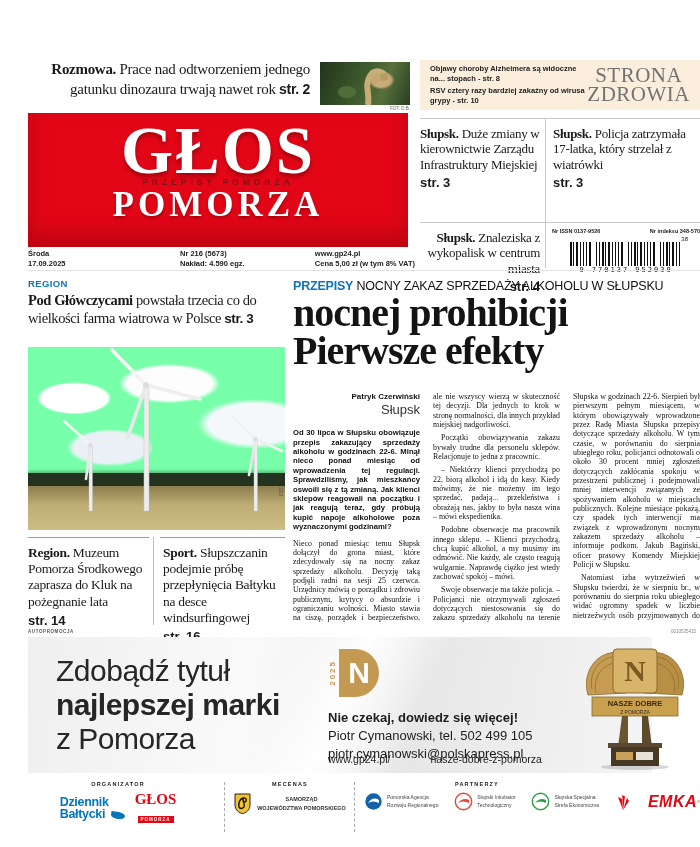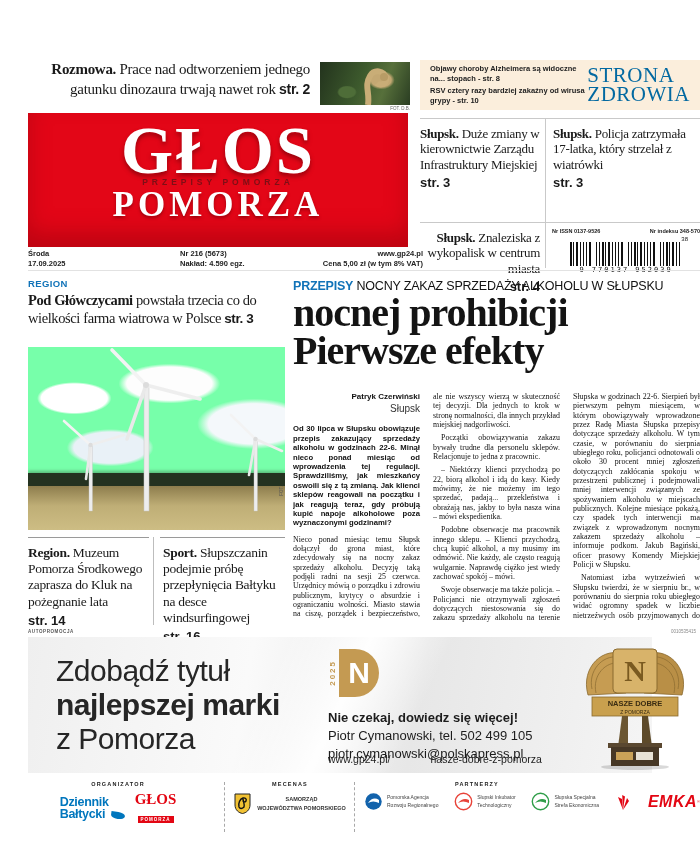--- a/index.html
+++ b/index.html
@@ -14,35 +14,35 @@
   .rozmowa .pg { font-family:"Liberation Sans",sans-serif; font-weight:700; font-size:14px; }
   .dino { left:320px; top:62px; width:90px; height:43px;
           background: radial-gradient(26px 18px at 68% 42%, #c4a873 0 38%, rgba(0,0,0,0) 52%),
                       radial-gradient(18px 12px at 30% 70%, #4e6d38 0 45%, rgba(0,0,0,0) 55%),
                       linear-gradient(110deg,#23331d 0%,#3d5a2d 45%,#57703b 70%,#2a3d22 100%); }
   .dino-credit { left:330px; top:106px; width:80px; text-align:right; font-size:4.5px; color:#666; }
   .health { left:420px; top:60px; width:280px; height:50px; background:#fbeedc;
             display:flex; align-items:center; padding:4px 10px; }
   .health-items { width:162px; font-size:7.5px; font-weight:600; color:#222; line-height:1.35; }
   .health-items p { margin:2px 0; }
-  .health-title { flex:1; text-align:left; font-family:"Liberation Serif",serif; font-size:21px;
-                  line-height:0.9; color:#0369a1; letter-spacing:0.5px; }
+  .health-title { flex:1; text-align:center; font-family:"Liberation Serif",serif; font-size:21px;
+                  line-height:0.9; color:#737373; letter-spacing:0.5px; }
 
   
   .masthead { left:28px; top:113px; width:380px; height:134px; background:#e30617; text-align:center;
               box-shadow: inset 0 -14px 22px rgba(120,0,8,0.35); }
   .mast-glos { font-family:"Liberation Serif",serif; font-weight:900; font-size:67px; line-height:1;
                color:#fff; letter-spacing:2px; margin-top:4px; text-shadow:0 3px 4px rgba(90,0,6,0.55); }
   .mast-sub { font-size:8.5px; font-weight:700; letter-spacing:4px; color:#7d0f16; margin-top:-7px; }
   .mast-pom { font-family:"Liberation Serif",serif; font-weight:900; font-size:35px; line-height:1;
               color:#fff; letter-spacing:4px; margin-top:0px; text-shadow:0 2px 3px rgba(90,0,6,0.5); }
   .issue-row { left:28px; top:249px; width:397px; height:18px; font-size:7.5px; font-weight:700; line-height:1.35; color:#222; }
   .issue-row .c1 { position:absolute; left:0; }
   .issue-row .c2 { position:absolute; left:152px; }
-  .issue-row .c3 { position:absolute; right:2px; text-align:right; }
+  .issue-row .c3 { position:absolute; right:10px; }
   .issue-row .c3 .site { font-weight:700; }
 
   
   .rule-h { background:#c9c9c9; height:1px; }
   .rule-v { background:#c9c9c9; width:1px; }
   .brief { font-family:"Liberation Serif",serif; font-size:13px; line-height:1.18; letter-spacing:-0.3px; color:#1a1a1a; }
   .brief b { font-weight:700; }
   .brief .pg { display:block; font-family:"Liberation Sans",sans-serif; font-weight:700; font-size:13px; margin-top:3px; letter-spacing:0; }
   .barcode-box { left:552px; top:228px; width:148px; }
   .bc-row { display:flex; justify-content:space-between; font-size:5.5px; font-weight:700; color:#222; }
@@ -72,21 +72,21 @@
                  font-size:4.5px; color:#555; }
 
   
   .kicker { left:293px; top:279px; width:342px; font-size:12.5px; letter-spacing:-0.2px; color:#111; white-space:nowrap; }
   .kicker .k1 { color:#1173b8; font-weight:700; }
   .headline { left:293px; top:294px; width:407px; font-family:"Liberation Serif",serif; font-weight:900;
               font-size:40px; line-height:0.95; letter-spacing:-1px; color:#141414; }
   .body-cols { left:293px; top:392px; width:407px; height:234px; column-count:3; column-gap:13px;
                column-fill:auto; overflow:hidden; text-align:justify; }
   .byline { font-size:8px; font-weight:700; line-height:1.3; margin-bottom:9px; text-align:right; }
-  .byline .city { font-weight:400; font-size:10px; color:#333;margin-left:12px; }
+  .byline .city { font-weight:400; font-size:13px; color:#333;margin-left:12px; }
   .lead { font-size:7.7px; font-weight:700; line-height:1.22; margin-bottom:7px; }
   .body-cols p.t { font-family:"Liberation Serif",serif; font-size:7.9px; line-height:1.18; margin-bottom:4px; }
   .body-cols p.t.ind { text-indent:8px; }
 
   
   .bt { font-family:"Liberation Serif",serif; font-size:13.5px; line-height:1.2; letter-spacing:-0.3px; color:#1a1a1a; }
   .bt b { font-weight:700; }
   .bt .pg { display:block; font-family:"Liberation Sans",sans-serif; font-weight:700; font-size:13px; margin-top:3px; letter-spacing:0; }
 
   

